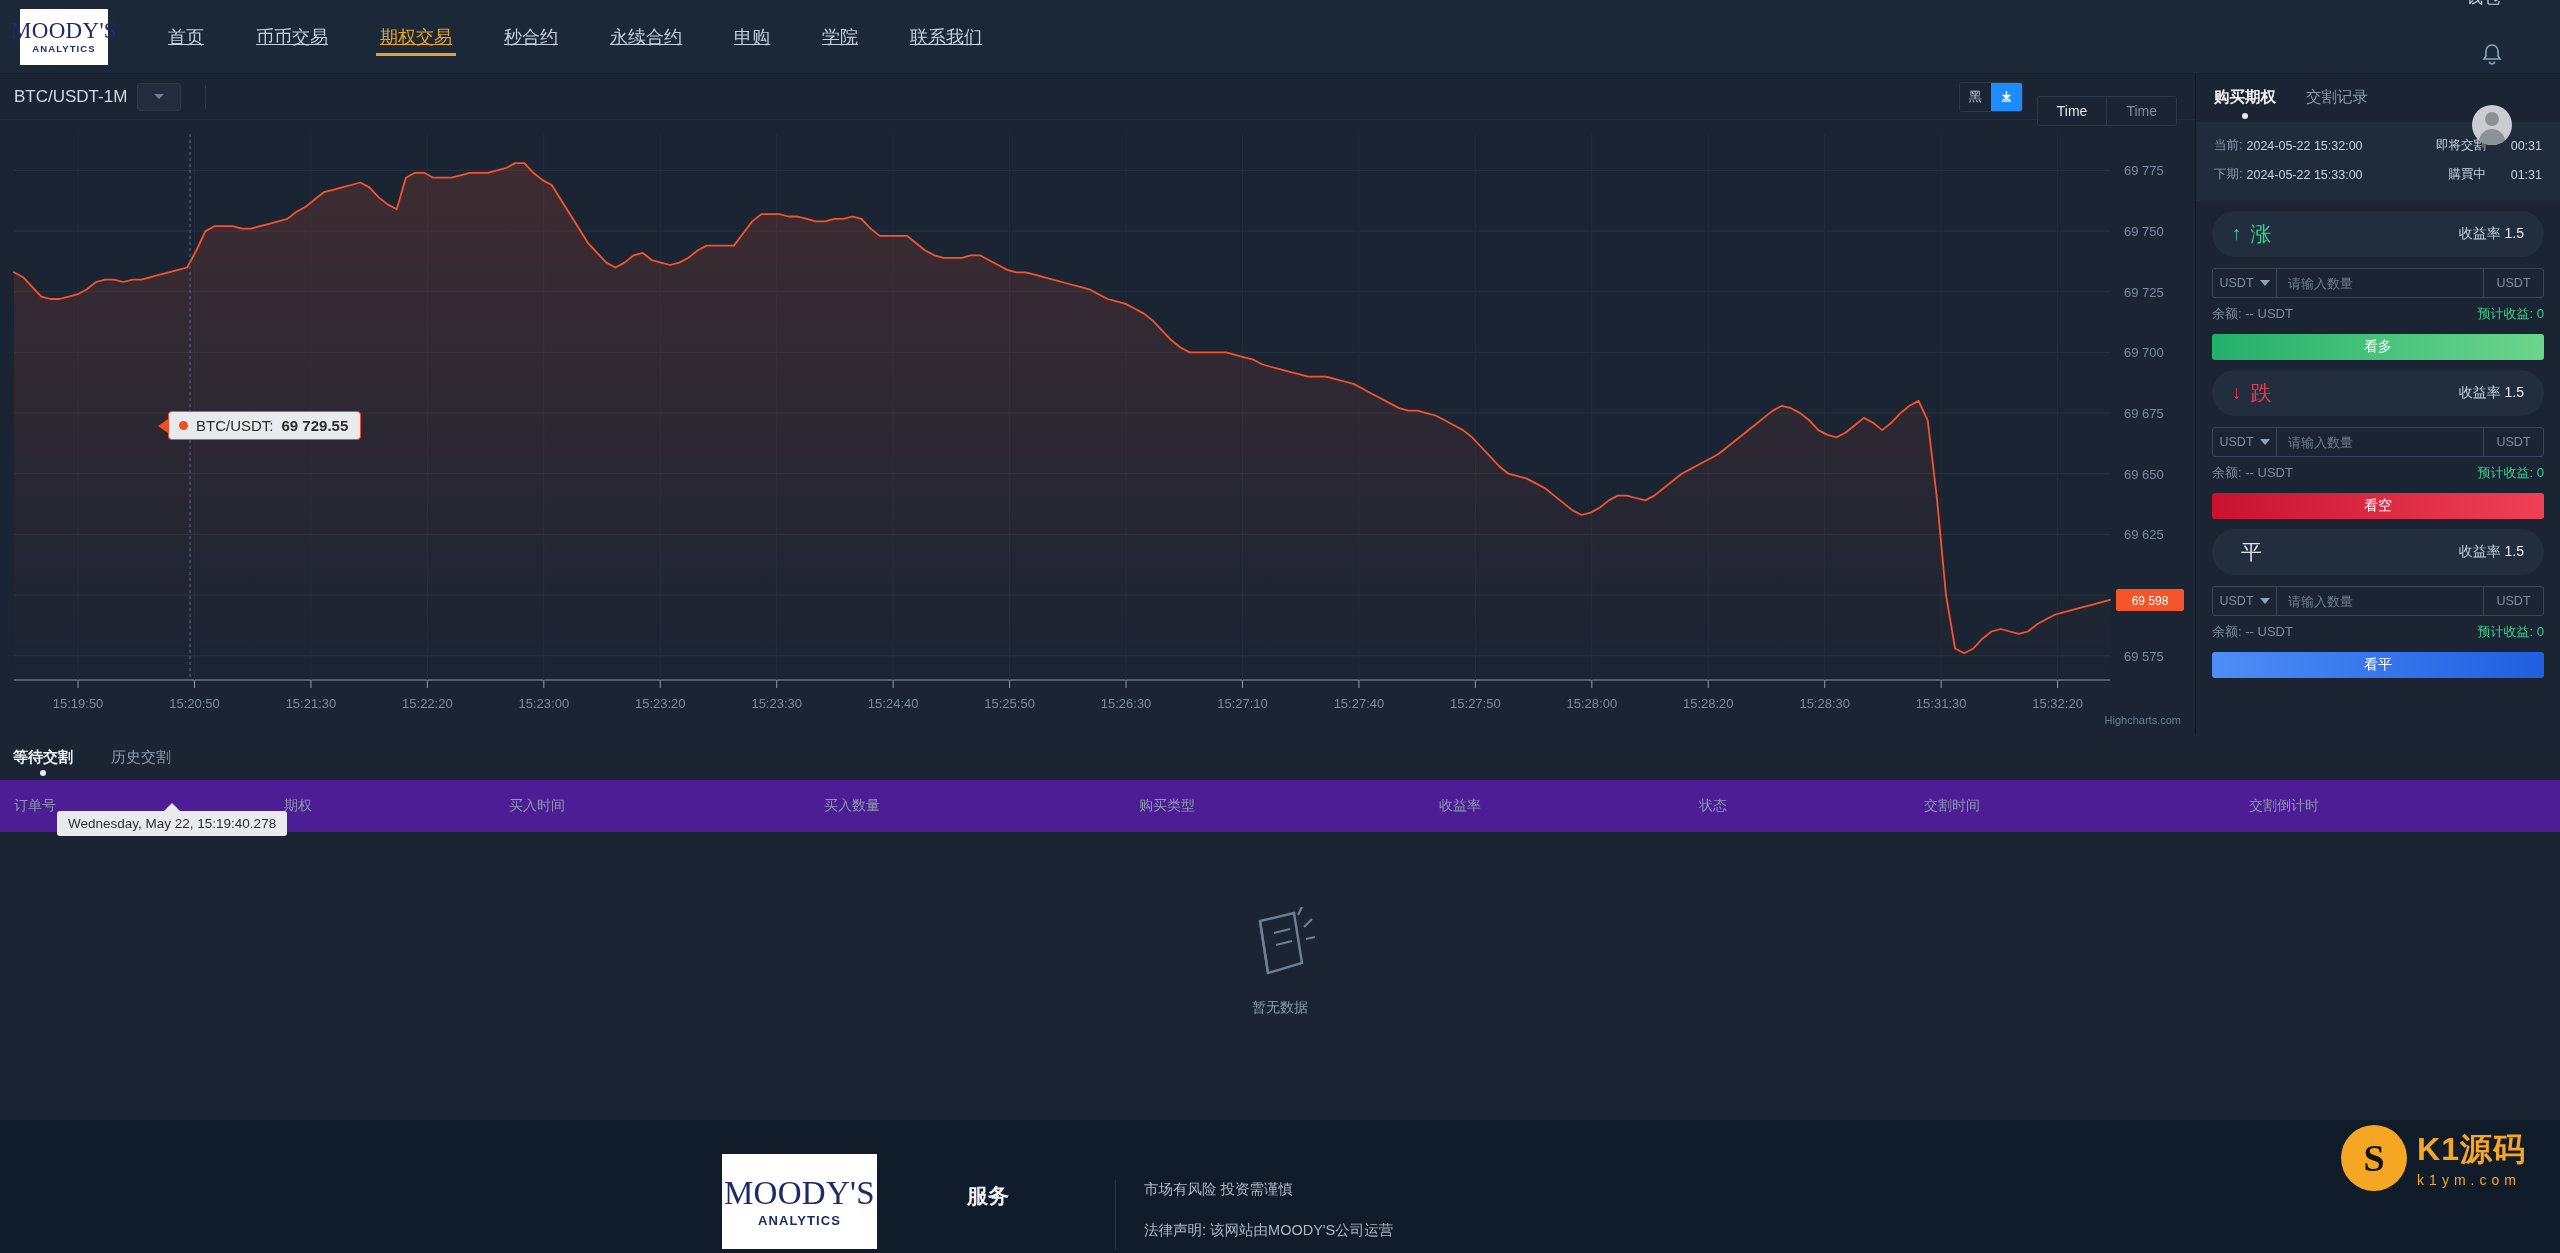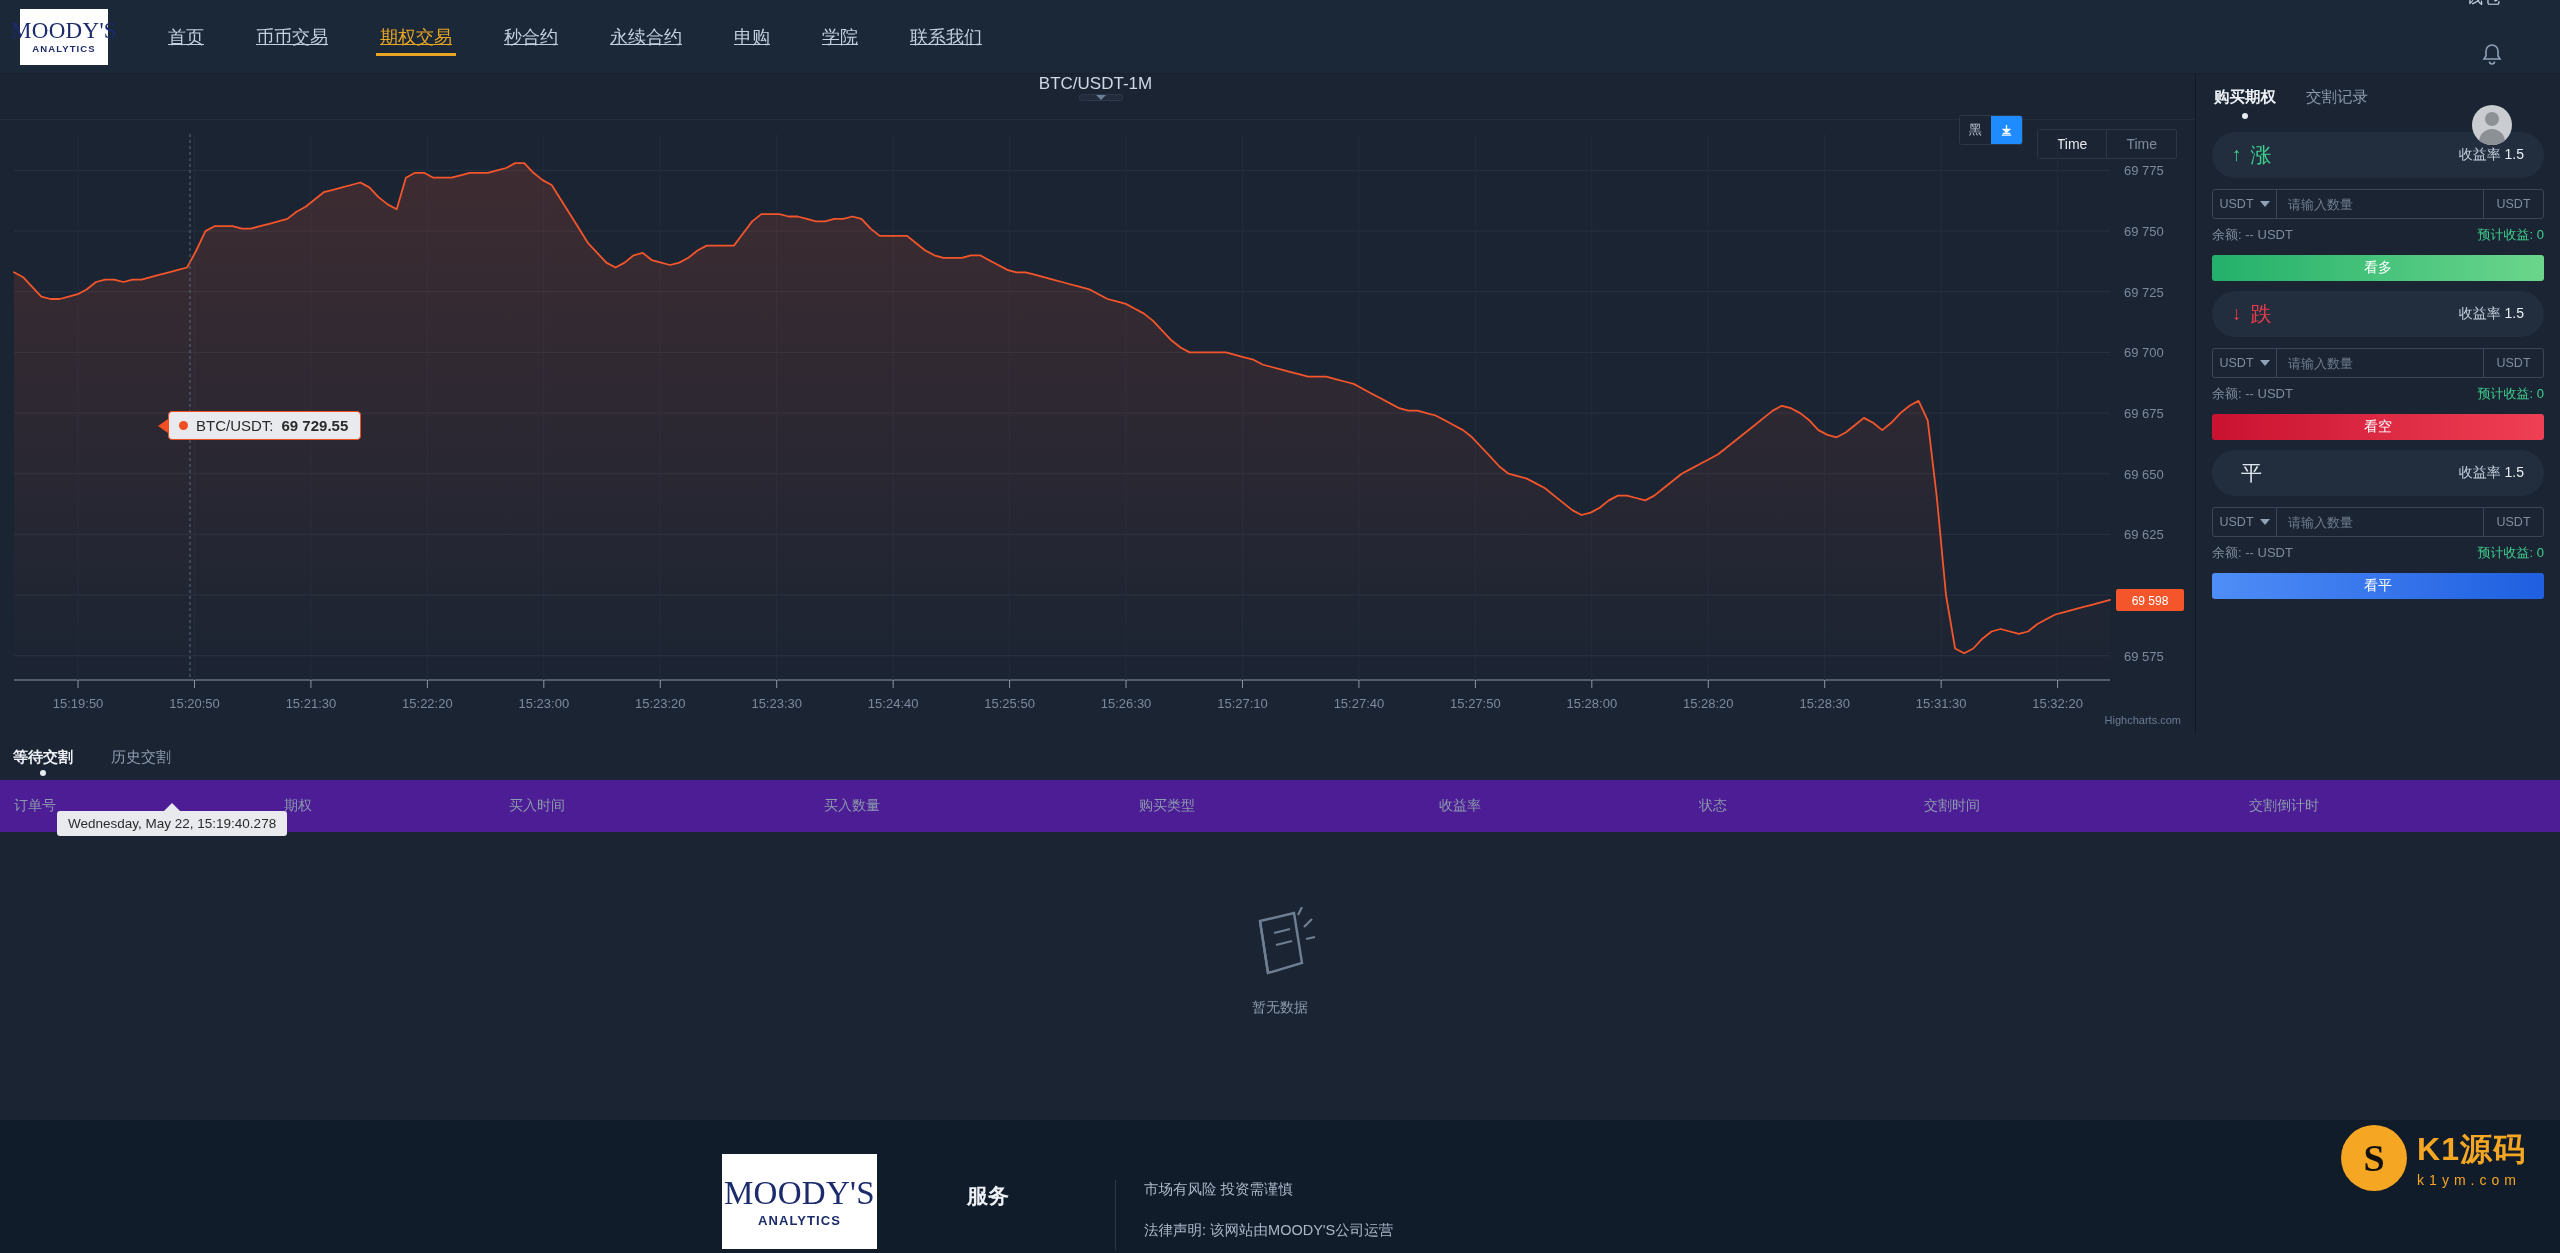--- a/index.html
+++ b/index.html
@@ -70,21 +70,21 @@
     content: ""; position: absolute; left: 50%; top: 24px;
     transform: translateX(-50%); width: 26px; height: 20px;
     border-radius: 13px 13px 0 0; background: #8c9196;
   }
 
   
   .workspace { display: flex; height: 660px; }
   .chart-col { width: 2195px; background: #1b2433; position: relative; }
   .chart-toolbar {
     height: 46px; display: flex; align-items: center;
-    padding: 0 18px 0 14px; border-bottom: 1px solid #222c3c; flex-direction: column;
+    padding: 0 18px 0 14px; border-bottom: 1px solid #222c3c;
   }
   .pair-label { color: #cfd9e6; font-size: 17px; }
   .pair-select {
     width: 44px; height: 28px; margin-left: 10px;
     background: #222c3c; border: 1px solid #2c384a; border-radius: 3px;
     display: flex; align-items: center; justify-content: center; cursor: pointer;
   }
   .chev-sm {
     width: 0; height: 0; border-left: 5px solid transparent;
     border-right: 5px solid transparent; border-top: 5px solid #6d7f95;
@@ -453,20 +453,34 @@
 
       <div class="hc-credit">Highcharts.com</div>
     </div>
   </div>
 
   <div class="trade-col">
     <div class="trade-tabs" id="tradeTabs">
         <div class="trade-tab active">购买期权</div>
         <div class="trade-tab">交割记录</div>
       </div>
+    <div class="period-block" id="periodBlock">
+        <div class="period-row">
+          <span class="lbl">当前:</span>
+          <span class="val">2024-05-22 15:32:00</span>
+          <span class="st">即将交割</span>
+          <span class="cd">00:31</span>
+        </div>
+        <div class="period-row">
+          <span class="lbl">下期:</span>
+          <span class="val">2024-05-22 15:33:00</span>
+          <span class="st">購買中</span>
+          <span class="cd">01:31</span>
+        </div>
+      </div>
     <div id="optionCards">
         <div class="opt-card"><div class="opt-head">
             <div class="opt-title up">
               <span class="arw">↑</span>
               <span>涨</span>
             </div>
             <div class="opt-rate"><span>收益率</span> <b>1.5</b></div>
           </div><div class="input-row">
             <div class="unit-sel">
               <span>USDT</span>

